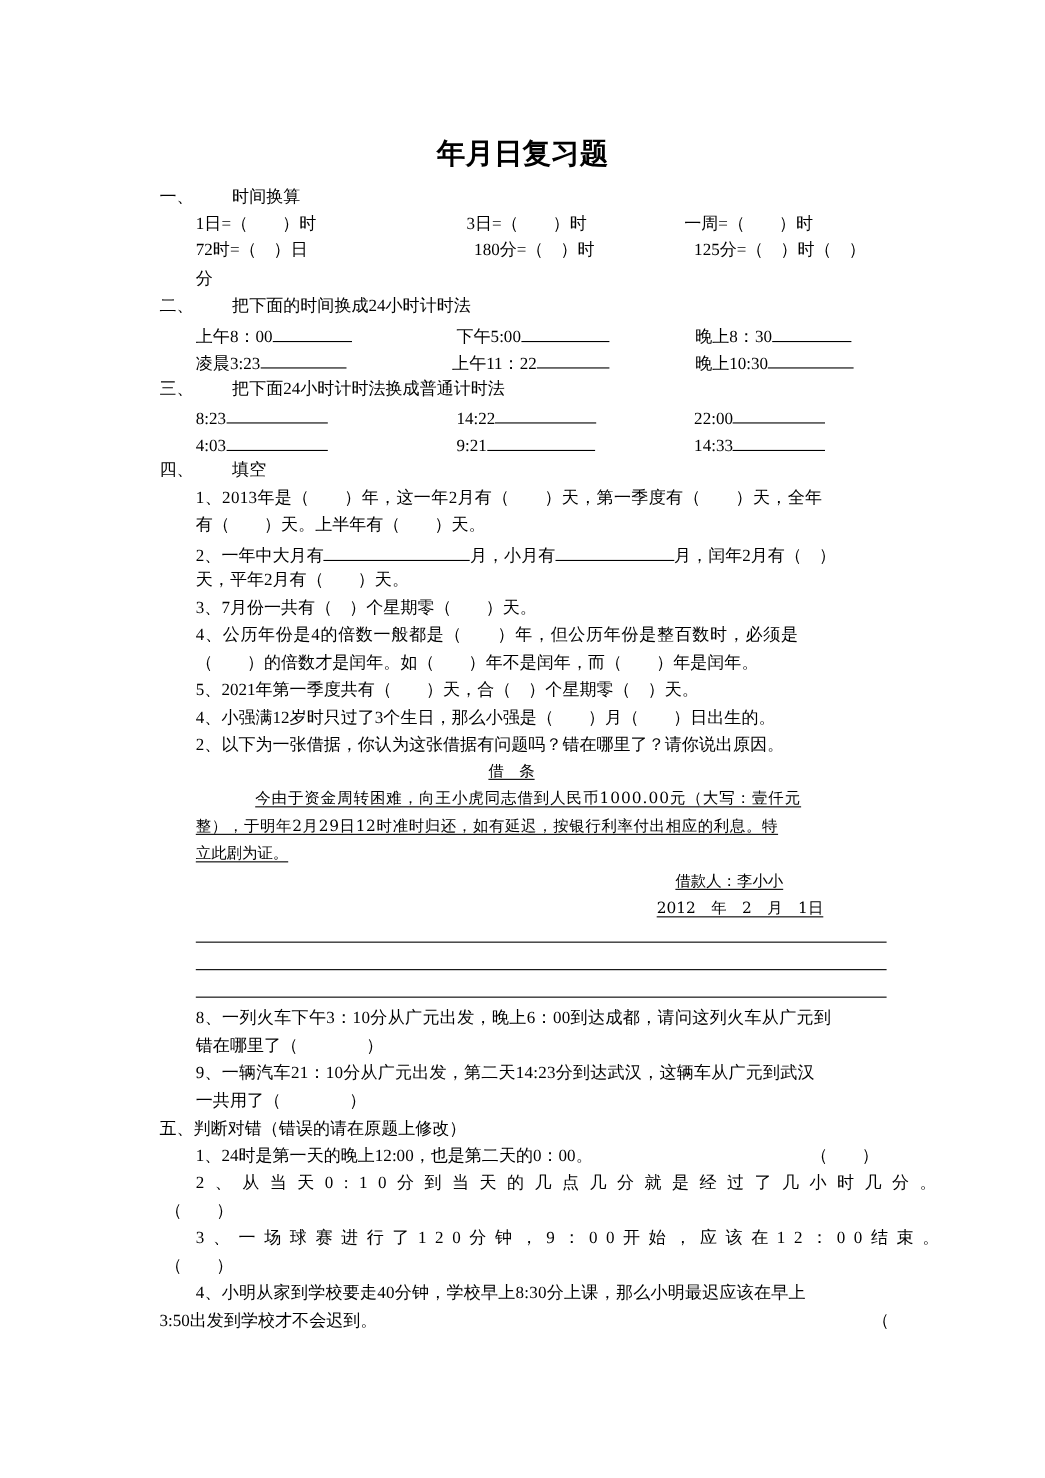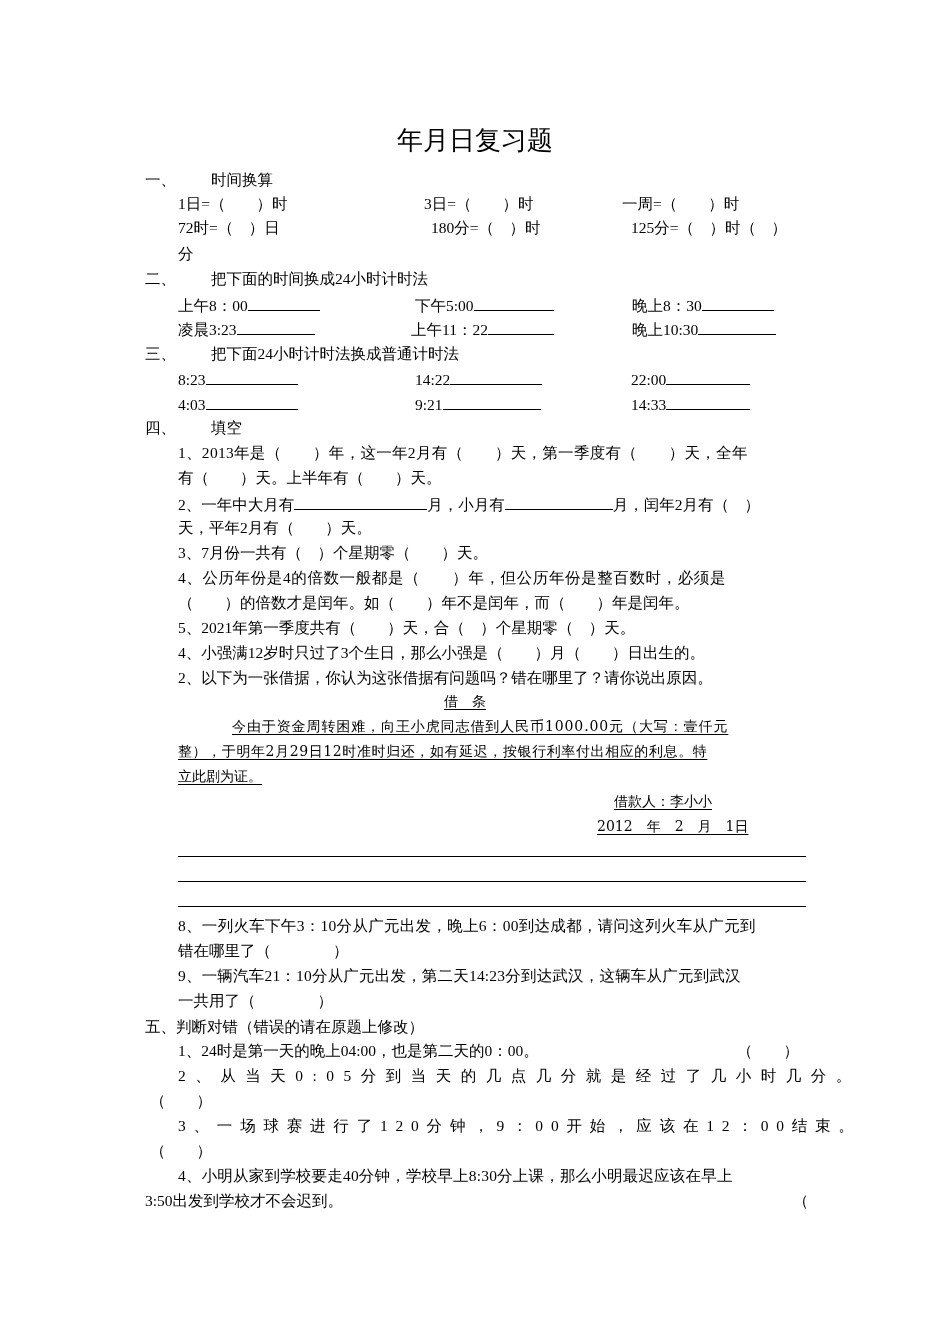--- a/index.html
+++ b/index.html
@@ -4,21 +4,21 @@
 <style>
   html, body { margin: 0; padding: 0; background: #ffffff; }
   body {
     width: 950px; height: 1344px; position: relative; overflow: hidden;
     font-family: "Liberation Serif", "DejaVu Serif", serif;
     color: #000; font-size: 15.5px;
   }
   .abs { position: absolute; white-space: nowrap; line-height: 1; }
   .title {
     left: 0; width: 950px; text-align: center; top: 127px;
-    font-family: "DejaVu Sans", sans-serif; font-weight: normal; font-size: 26px;
+    font-family: "DejaVu Sans", sans-serif; font-weight: bold; font-size: 26px;
   }
   .kai { font-family: "DejaVu Serif", serif; font-size: 14px; }
   .u { text-decoration: underline; text-underline-offset: 3px; }
   .blank { display: inline-block; border-bottom: 1px solid #000; height: 14px; vertical-align: baseline; }
   .hr { position: absolute; left: 178px; width: 628px; border-top: 1px solid #000; height: 0; }
   .sp { letter-spacing: 9.5px; }
 </style>
 </head>
 <body>
 
@@ -75,21 +75,21 @@
 <div class="hr" style="top:856px"></div>
 <div class="hr" style="top:881px"></div>
 <div class="hr" style="top:906px"></div>
 
 <div class="abs" style="left:178px;top:918px;letter-spacing:0.3px">8、一列火车下午3：10分从广元出发，晚上6：00到达成都，请问这列火车从广元到</div>
 <div class="abs" style="left:178px;top:943px">错在哪里了（　　　　）</div>
 <div class="abs" style="left:178px;top:968px;letter-spacing:0.2px">9、一辆汽车21：10分从广元出发，第二天14:23分到达武汉，这辆车从广元到武汉</div>
 <div class="abs" style="left:178px;top:993px">一共用了（　　　　）</div>
 
 <div class="abs" style="left:145px;top:1019px">五、判断对错（错误的请在原题上修改）</div>
-<div class="abs" style="left:178px;top:1043px">1、24时是第一天的晚上04:00，也是第二天的0：00。</div>
+<div class="abs" style="left:178px;top:1043px">1、24时是第一天的晚上12:00，也是第二天的0：00。</div>
 <div class="abs" style="left:737px;top:1043px">（　　）</div>
-<div class="abs sp" style="left:178px;top:1068px">2、从当天0:05分到当天的几点几分就是经过了几小时几分。</div>
+<div class="abs sp" style="left:178px;top:1068px">2、从当天0:10分到当天的几点几分就是经过了几小时几分。</div>
 <div class="abs" style="left:150px;top:1093px">（　　）</div>
 <div class="abs" style="left:178px;top:1118px;letter-spacing:7.8px">3、一场球赛进行了120分钟，9：00开始，应该在12：00结束。</div>
 <div class="abs" style="left:150px;top:1143px">（　　）</div>
 <div class="abs" style="left:178px;top:1168px;letter-spacing:0.2px">4、小明从家到学校要走40分钟，学校早上8:30分上课，那么小明最迟应该在早上</div>
 <div class="abs" style="left:145px;top:1193px">3:50出发到学校才不会迟到。</div>
 <div class="abs" style="left:793px;top:1193px">（</div>
 
 </body></html>

